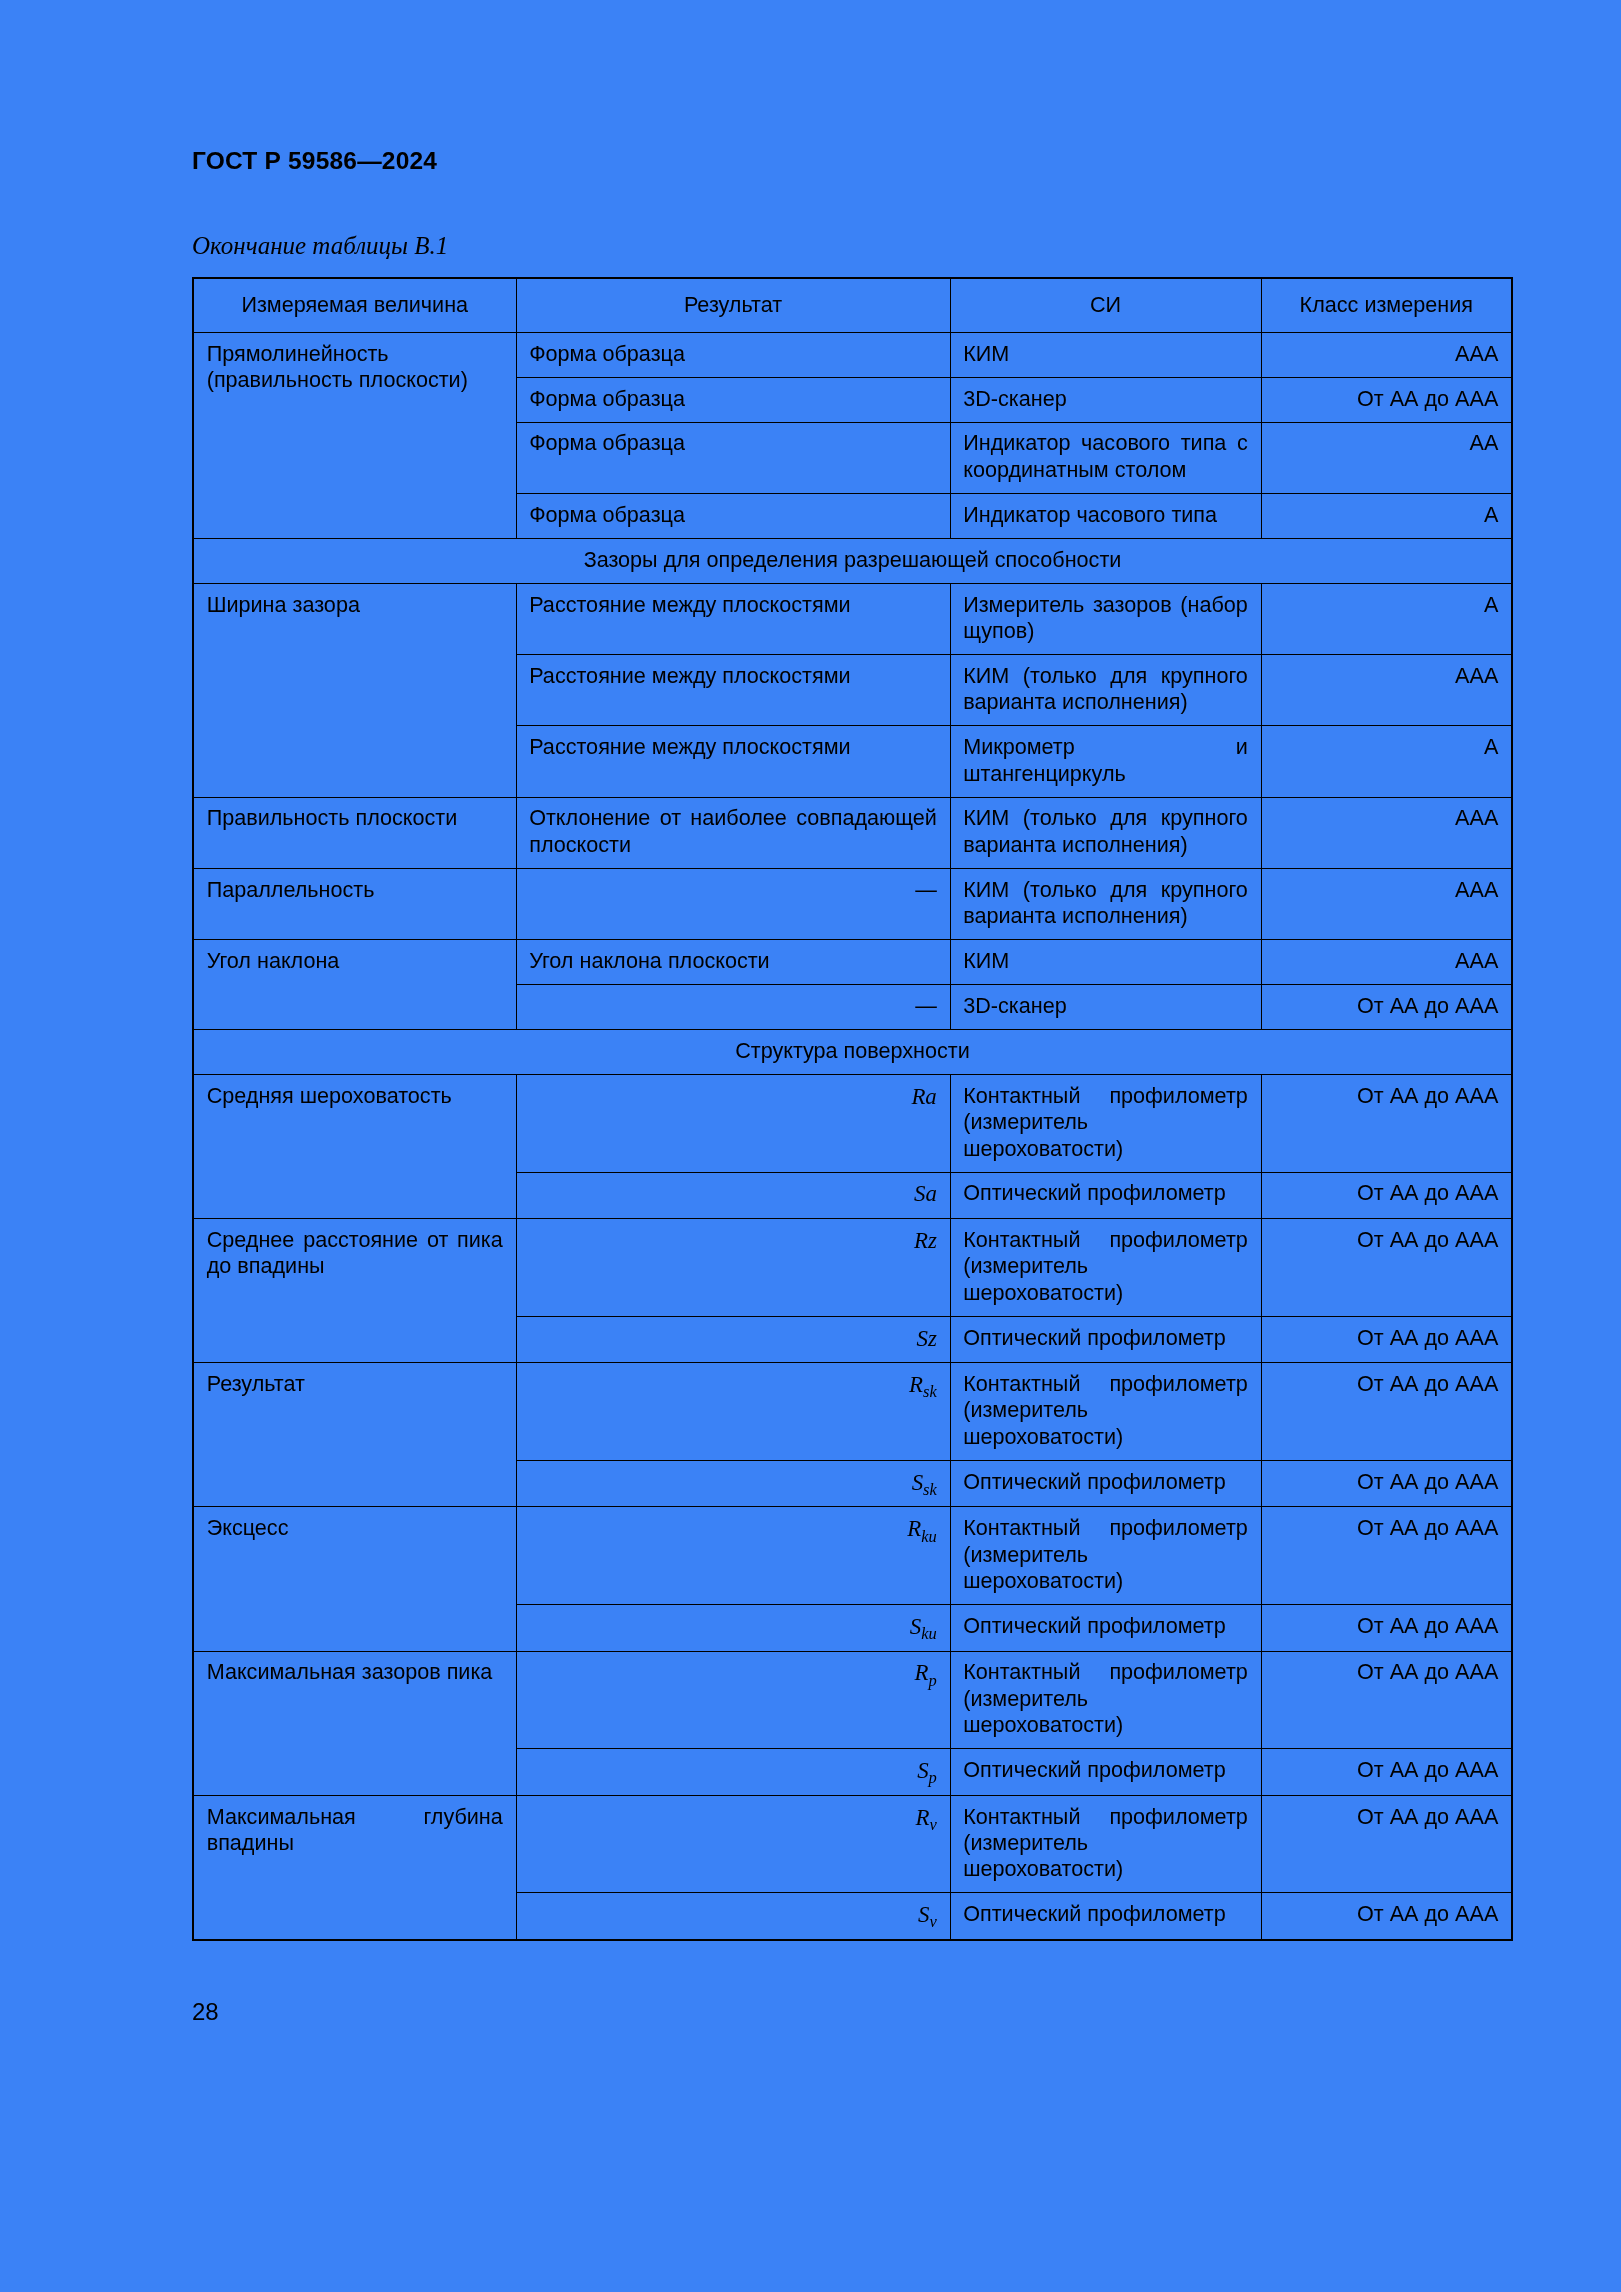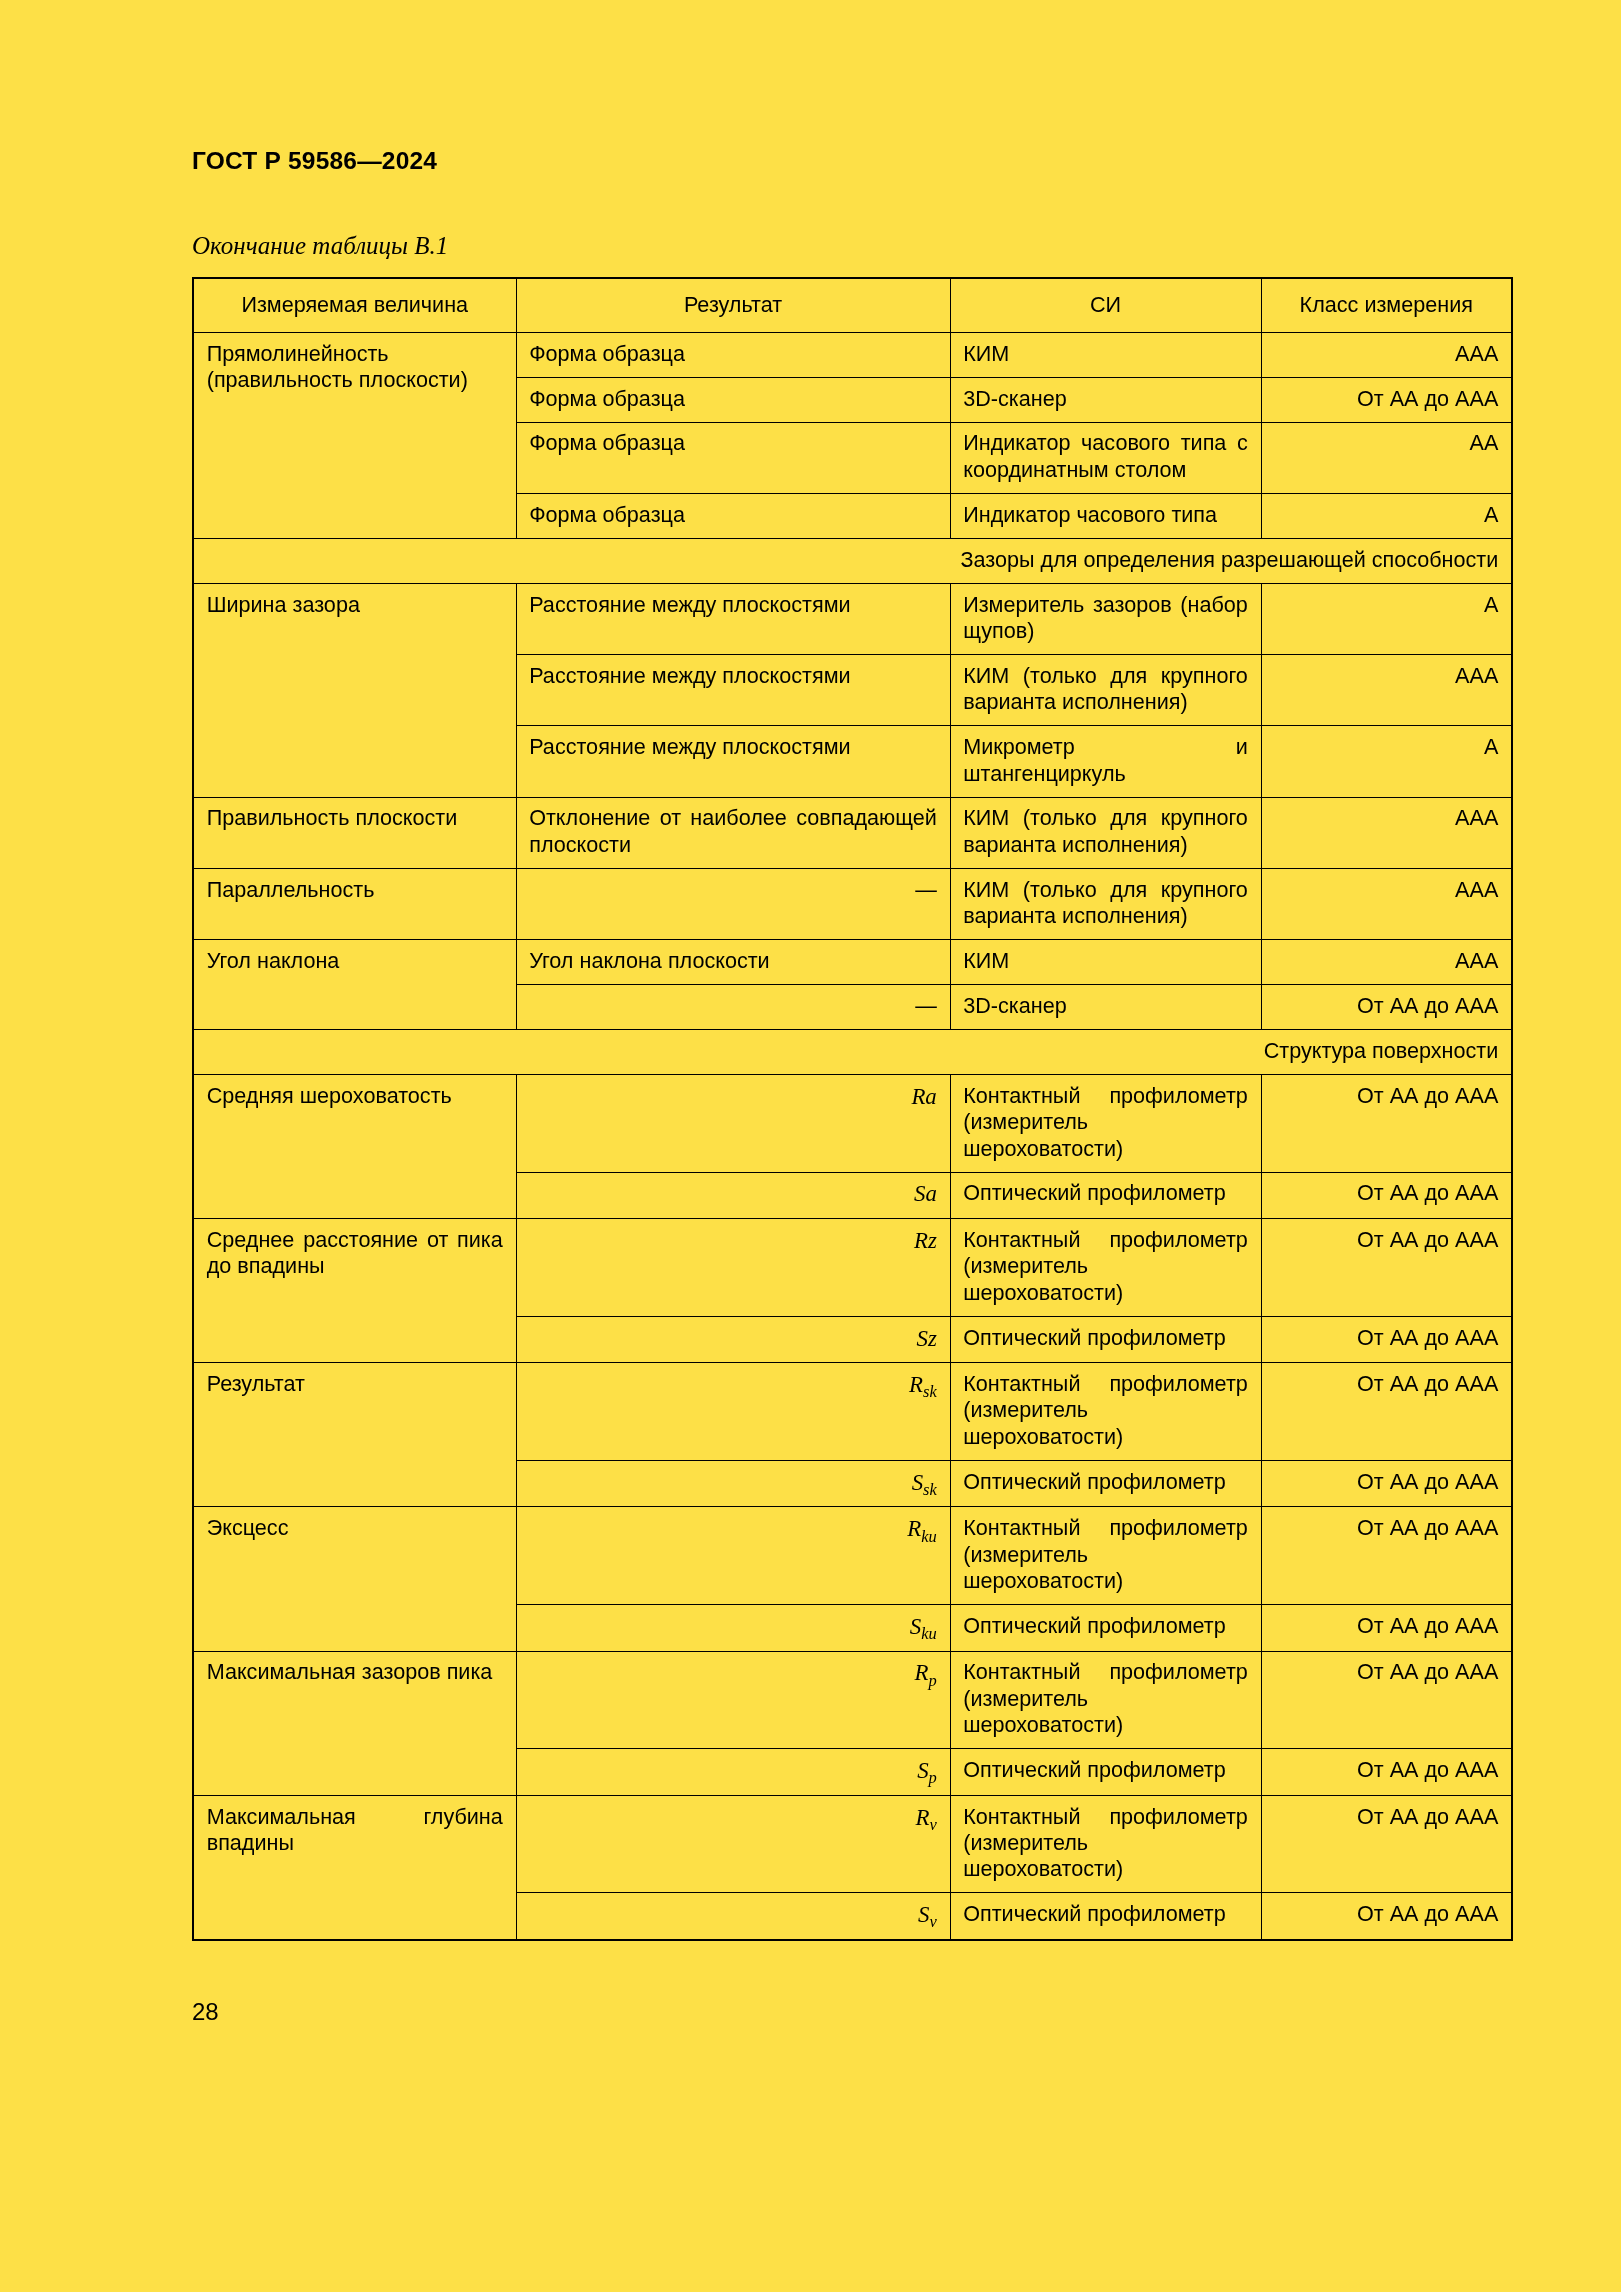--- a/index.html
+++ b/index.html
@@ -6,21 +6,21 @@
     margin: 0;
     padding: 0;
     background: #ffffff;
     color: #000000;
     font-family: "Liberation Sans", sans-serif;
   }
   .page {
     position: relative;
     width: 1621px;
     height: 2293px;
-    background: #fde047;
+    background: #3b82f6;
     overflow: hidden;
   }
   .doc-header {
     position: absolute;
     left: 192px;
     top: 147px;
     font-size: 24.5px;
     font-weight: bold;
     letter-spacing: 0.2px;
   }
@@ -56,21 +56,21 @@
   table.main-table td {
     vertical-align: top;
     text-align: justify;
     padding: 7.8px 12.7px 9.8px 12.7px;
     line-height: 1.22;
   }
   table.main-table td.al-center {
     text-align: right;
   }
   table.main-table td.al-left {
-    text-align: right;
+    text-align: center;
     margin-left: 34px;
   }
   table.main-table i {
     font-family: "Liberation Serif", serif;
     font-style: italic;
     font-size: 1.06em;
   }
   table.main-table sub {
     font-size: 0.72em;
     line-height: 0;

